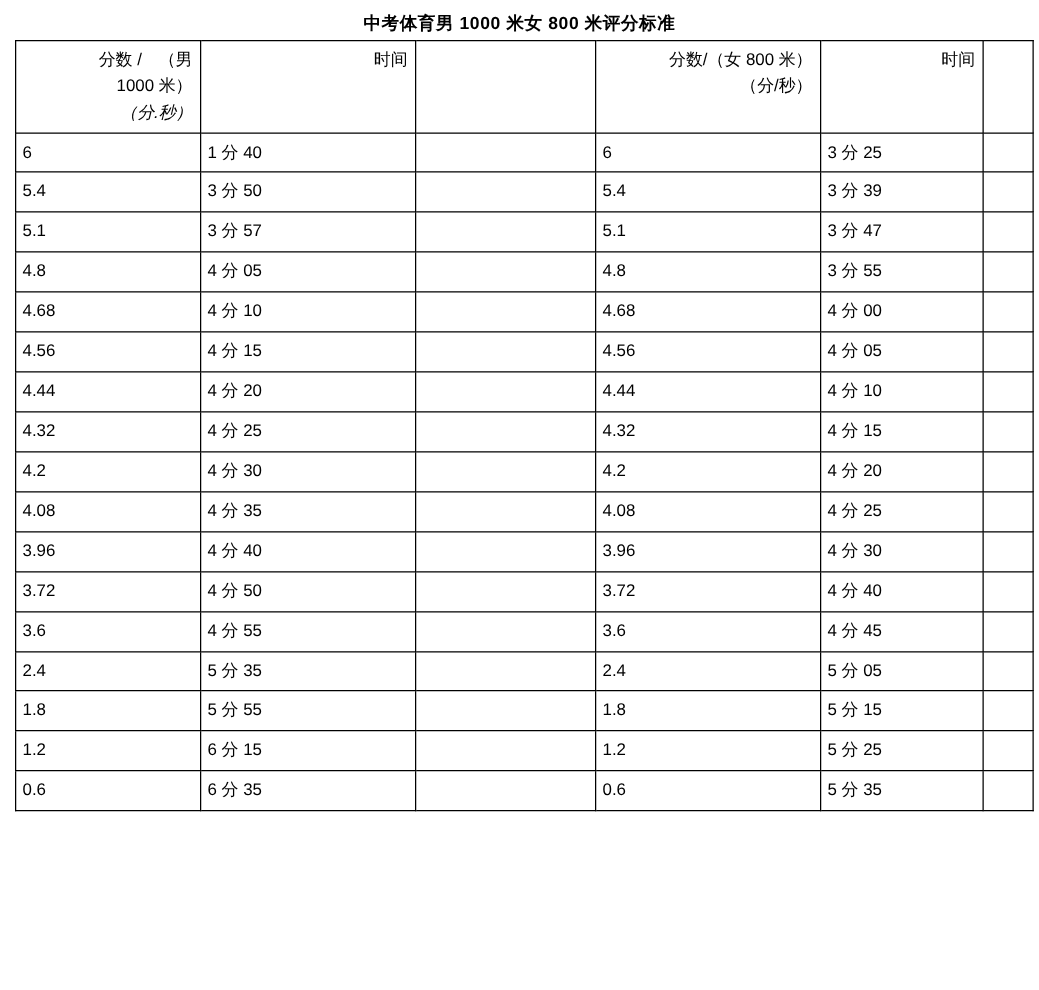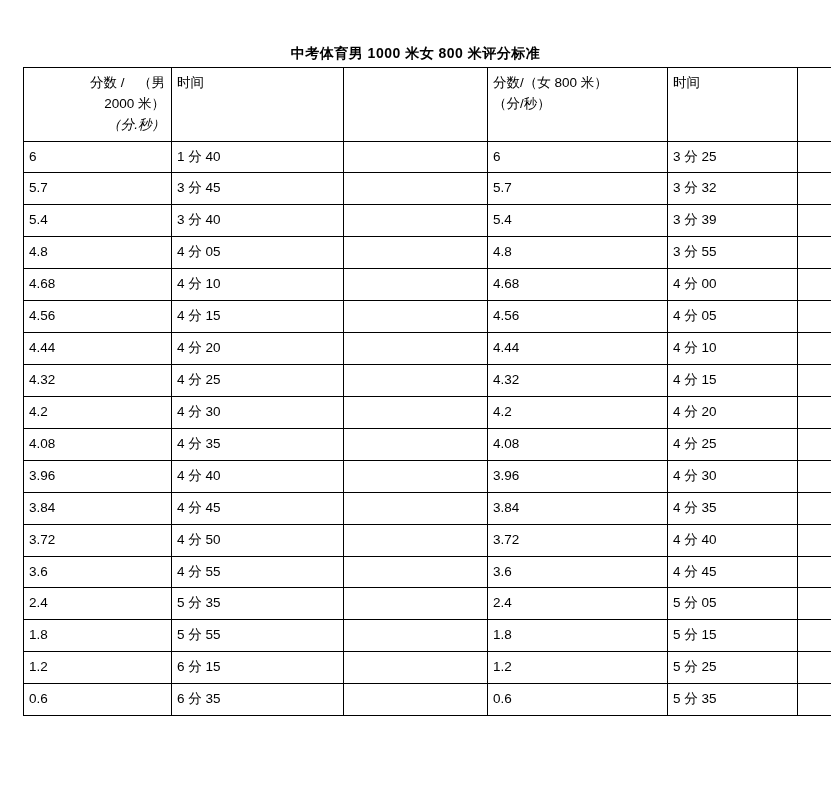--- a/index.html
+++ b/index.html
@@ -10,22 +10,21 @@
   body {
     width: 831px;
     height: 792px;
     font-family: "Liberation Sans", sans-serif;
     color: #000000;
     overflow: hidden;
   }
   .page {
     width: 831px;
     box-sizing: border-box;
-    padding: 15px;
-    margin-top: 24px;
+    padding: 4px;
   }
   .doc-title {
     text-align: center;
     font-size: 14px;
     font-weight: bold;
     letter-spacing: 0.5px;
     padding: 6px 0 5px 0;
     line-height: 1.2;
   }
   table.score-table {
@@ -54,21 +53,21 @@
   }
   table.score-table thead th {
     vertical-align: top;
     height: auto;
   }
   .hdr-left {
     text-align: right;
     line-height: 1.75;
   }
   .hdr-center {
-    text-align: left;
+    text-align: right;
     line-height: 1.75;
   }
   .hdr-left .ln,
   .hdr-center .ln { display: block; }
   .hdr-left .ln.indent { padding-left: 22px; font-style: italic; }
   td.data {
     text-align: left;
   }
   td.empty { }
 </style>
@@ -85,21 +84,21 @@
         <col class="c2">
         <col class="c3">
         <col class="c4">
         <col class="c5">
         <col class="c6">
     </colgroup>
     <thead>
       <tr>
         <th class="hdr-left">
           <span class="ln">分数 /　（男</span>
-          <span class="ln">2000 米）</span>
+          <span class="ln">1000 米）</span>
           <span class="ln indent">（分.秒）</span>
         </th>
         <th class="hdr-center">
           <span class="ln">时间</span>
         </th>
         <th class="hdr-center">
           <span class="ln"></span>
         </th>
         <th class="hdr-center">
           <span class="ln">分数/（女 800 米）</span>
@@ -116,36 +115,36 @@
     <tbody id="table-body">
         <tr>
           <td class="data">6</td>
           <td class="data">1 分 40</td>
           <td class="data empty"></td>
           <td class="data">6</td>
           <td class="data">3 分 25</td>
           <td class="data empty"></td>
         </tr>
         <tr>
-          <td class="data">5.7</td>
-          <td class="data">3 分 45</td>
-          <td class="data empty"></td>
-          <td class="data">5.7</td>
-          <td class="data">3 分 32</td>
-          <td class="data empty"></td>
-        </tr>
-        <tr>
           <td class="data">5.4</td>
-          <td class="data">3 分 40</td>
+          <td class="data">3 分 50</td>
           <td class="data empty"></td>
           <td class="data">5.4</td>
           <td class="data">3 分 39</td>
           <td class="data empty"></td>
         </tr>
         <tr>
+          <td class="data">5.1</td>
+          <td class="data">3 分 57</td>
+          <td class="data empty"></td>
+          <td class="data">5.1</td>
+          <td class="data">3 分 47</td>
+          <td class="data empty"></td>
+        </tr>
+        <tr>
           <td class="data">4.8</td>
           <td class="data">4 分 05</td>
           <td class="data empty"></td>
           <td class="data">4.8</td>
           <td class="data">3 分 55</td>
           <td class="data empty"></td>
         </tr>
         <tr>
           <td class="data">4.68</td>
           <td class="data">4 分 10</td>
@@ -196,28 +195,20 @@
         </tr>
         <tr>
           <td class="data">3.96</td>
           <td class="data">4 分 40</td>
           <td class="data empty"></td>
           <td class="data">3.96</td>
           <td class="data">4 分 30</td>
           <td class="data empty"></td>
         </tr>
         <tr>
-          <td class="data">3.84</td>
-          <td class="data">4 分 45</td>
-          <td class="data empty"></td>
-          <td class="data">3.84</td>
-          <td class="data">4 分 35</td>
-          <td class="data empty"></td>
-        </tr>
-        <tr>
           <td class="data">3.72</td>
           <td class="data">4 分 50</td>
           <td class="data empty"></td>
           <td class="data">3.72</td>
           <td class="data">4 分 40</td>
           <td class="data empty"></td>
         </tr>
         <tr>
           <td class="data">3.6</td>
           <td class="data">4 分 55</td>

